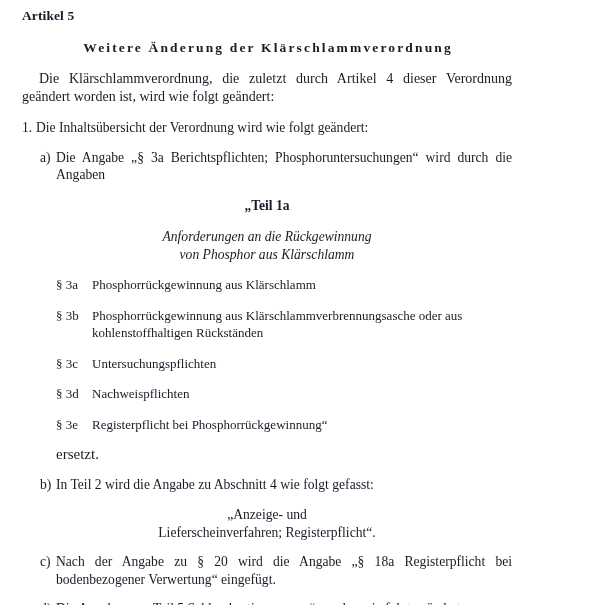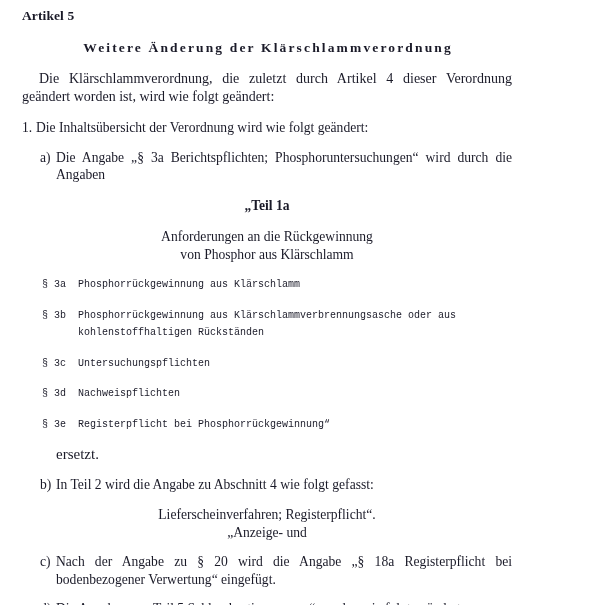--- a/index.html
+++ b/index.html
@@ -102,37 +102,36 @@
     text-align: center;
     font-size: 13.6px;
     line-height: 17.5px;
   }
   .center-block {
     text-align: center;
     font-size: 13.6px;
     line-height: 17.5px;
   }
   .gap-teil     { margin-top: 13px; font-weight: bold; }
-  .gap-anford   { margin-top: 14px; }
+  .gap-anford   { margin-top: 14px; font-style: italic; }
   .gap-center2  { margin-top: 13px; }
 
   
   .para-list {
     margin: 0;
     padding: 0;
     list-style: none;
   }
   .para-row {
     position: relative;
-    margin-left: 20px;
+    margin-left: 34px;
     padding-left: 36px;
-    font-size: 10px;
+    font-size: 13px;
     line-height: 17.5px;
     margin-top: 13px;
-    font-family: Liberation Mono, monospace;
   }
   .para-row > .para-num {
     position: absolute;
     left: 0;
     top: 0;
     white-space: nowrap;
   }
   .para-row .para-text { display: block; }
 
   .ersetzt {
@@ -195,22 +194,22 @@
     </ul>
 
     <div class="ersetzt">ersetzt.</div>
 
     <div class="alpha-item">
       <span class="marker">b)</span>
       <span class="body">In Teil 2 wird die Angabe zu Abschnitt 4 wie folgt gefasst:</span>
     </div>
 
     <div class="center-block gap-center2">
+      <div>„Anzeige- und</div>
       <div>Lieferscheinverfahren; Registerpflicht“.</div>
-      <div>„Anzeige- und</div>
     </div>
 
     <div class="alpha-item">
       <span class="marker">c)</span>
       <span class="body justified">Nach der Angabe zu § 20 wird die Angabe „§ 18a Registerpflicht bei bodenbezogener Verwertung“ eingefügt.</span>
     </div>
 
     <div class="alpha-item">
       <span class="marker">d)</span>
       <span class="body">Die Angaben zu „Teil 5 Schlussbestimmungen“ werden wie folgt geändert:</span>

